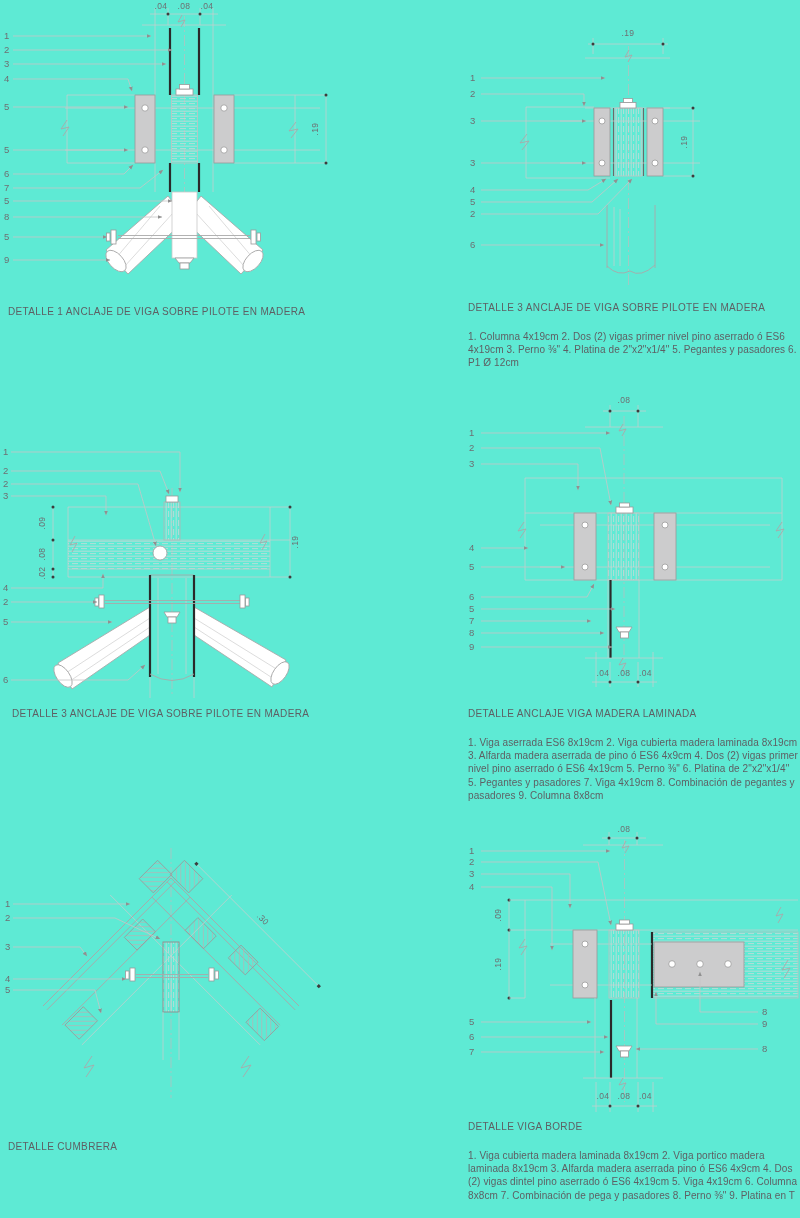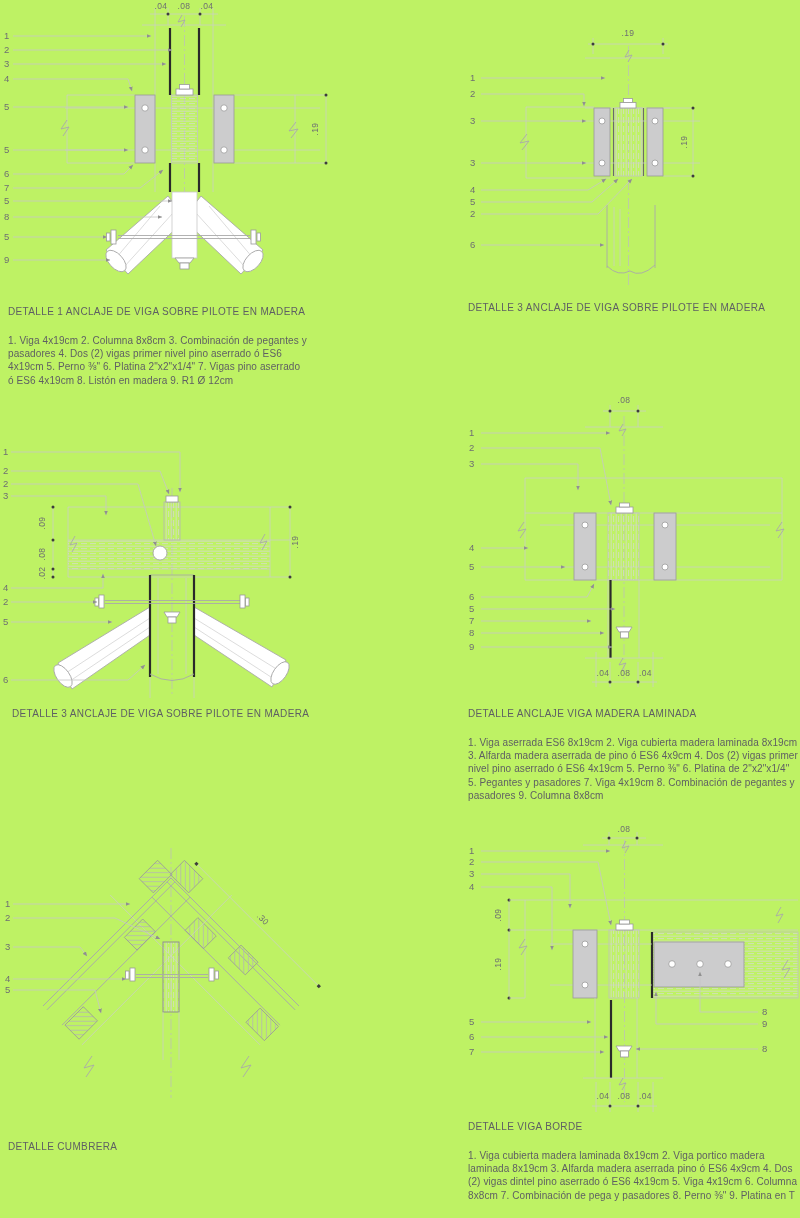--- a/index.html
+++ b/index.html
@@ -1,16 +1,16 @@
 <!DOCTYPE html>
 <html><head>
 <meta charset="utf-8">
 <style>
   html,body{margin:0;padding:0;background:#fff;}
-  .canvas{position:relative;width:800px;height:1218px;background:#bef264;overflow:hidden;
+  .canvas{position:relative;width:800px;height:1218px;background:#5eead4;overflow:hidden;
           font-family:"Liberation Sans",sans-serif;}
   .panel-svg{position:absolute;}
   svg{font-family:"Liberation Sans",sans-serif;}
   .lt{stroke:#cdcdcd;stroke-width:.7;fill:none;}
   .md{stroke:#a9a9a9;stroke-width:.9;fill:none;}
   .mdf{stroke:#a9a9a9;stroke-width:.9;fill:#fff;}
   .dk{stroke:#2a2a2a;stroke-width:2.2;fill:none;}
   .dk1{stroke:#6a6a6a;stroke-width:1.1;fill:none;}
   .cl{stroke:#bdbdbd;stroke-width:.7;fill:none;stroke-dasharray:11 3 2 3;}
   .ldr{stroke:#c7c7c7;stroke-width:.8;fill:none;}
@@ -140,21 +140,20 @@
     <text class="num" x="4" y="177">6</text>
     <text class="num" x="4" y="191">7</text>
     <text class="num" x="4" y="204">5</text>
     <text class="num" x="4" y="220">8</text>
     <text class="num" x="4" y="240">5</text>
     <text class="num" x="4" y="263">9</text>
   </g>
 </svg>
 <div class="caption" style="left:8px;top:306px;width:300px">
   <div class="cap-title">DETALLE 1 ANCLAJE DE VIGA SOBRE PILOTE EN MADERA</div>
-  <div class="cap-note">1. Viga 4x19cm 2. Columna 8x8cm 3. Combinación de pegantes y pasadores 4. Dos (2) vigas primer nivel pino aserrado ó ES6 4x19cm 5. Perno ⅜" 6. Platina 2"x2"x1/4" 7. Vigas pino aserrado ó ES6 4x19cm 8. Listón en madera 9. R1 Ø 12cm</div>
 </div>
 
 <svg class="panel-svg" style="left:460px;top:0" width="340" height="310" viewBox="0 0 340 310">
   <g>
     <line class="cl" x1="168.5" y1="46" x2="168.5" y2="285"></line>
   </g>
   <g>
     <text class="dim" x="168" y="36" text-anchor="middle">.19</text>
     <line class="lt" x1="128" y1="44" x2="208" y2="44"></line>
     <line class="lt" x1="133" y1="38" x2="133" y2="54"></line>
@@ -213,20 +212,21 @@
     <text class="num" x="10" y="124">3</text>
     <text class="num" x="10" y="166">3</text>
     <text class="num" x="10" y="193">4</text>
     <text class="num" x="10" y="205">5</text>
     <text class="num" x="10" y="217">2</text>
     <text class="num" x="10" y="248">6</text>
   </g>
 </svg>
 <div class="caption" style="left:468px;top:302px;width:330px">
   <div class="cap-title">DETALLE 3 ANCLAJE DE VIGA SOBRE PILOTE EN MADERA</div>
+  <div class="cap-note">1. Columna 4x19cm 2. Dos (2) vigas primer nivel pino aserrado ó ES6 4x19cm 3. Perno ⅜" 4. Platina de 2"x2"x1/4" 5. Pegantes y pasadores 6. P1 Ø 12cm</div>
 </div>
 
 <svg class="panel-svg" style="left:0;top:430px" width="340" height="280" viewBox="0 0 340 280">
   <g>
     <line class="cl" x1="172" y1="58" x2="172" y2="264"></line>
   </g>
   <g>
     <rect x="68" y="110" width="202" height="29" fill="url(#wgh)"></rect>
     <line class="lt" x1="68" y1="77" x2="290" y2="77"></line>
     <line class="lt" x1="68" y1="110" x2="290" y2="110"></line>

